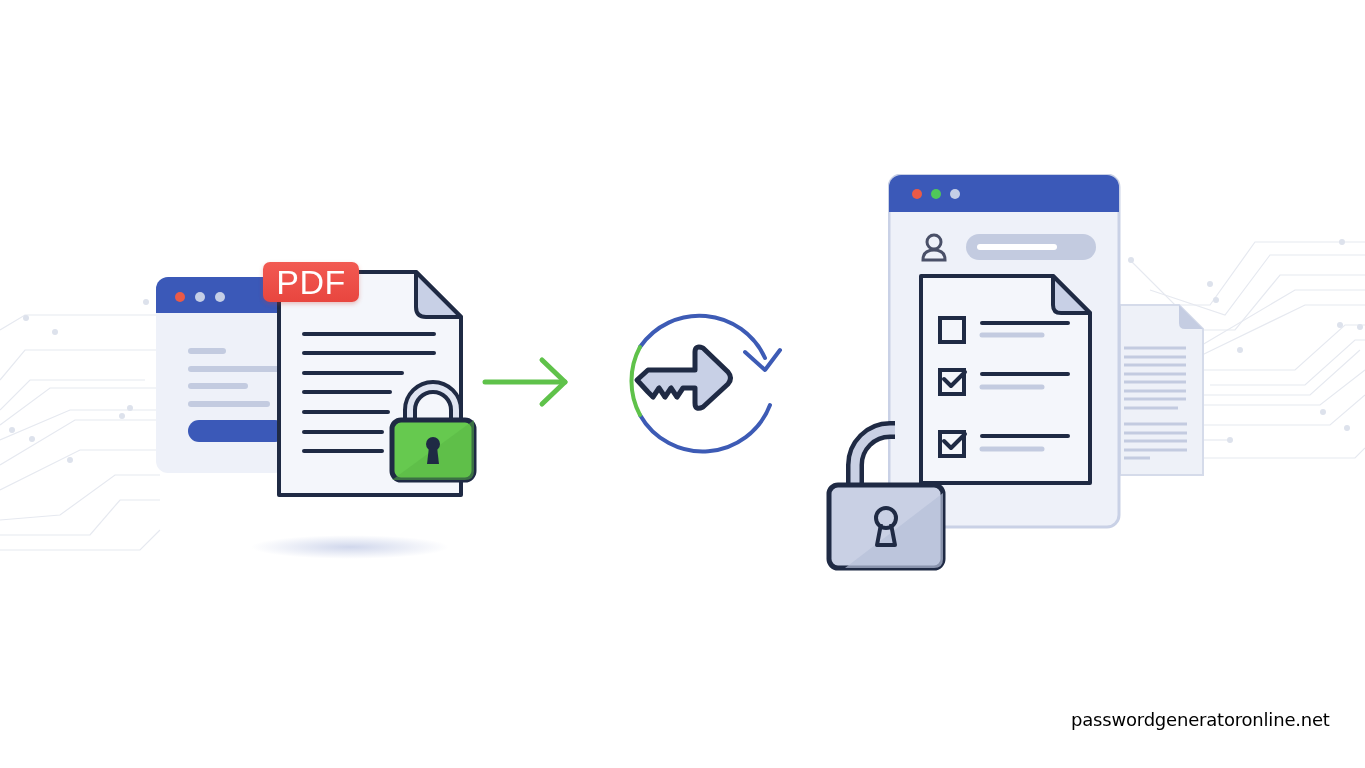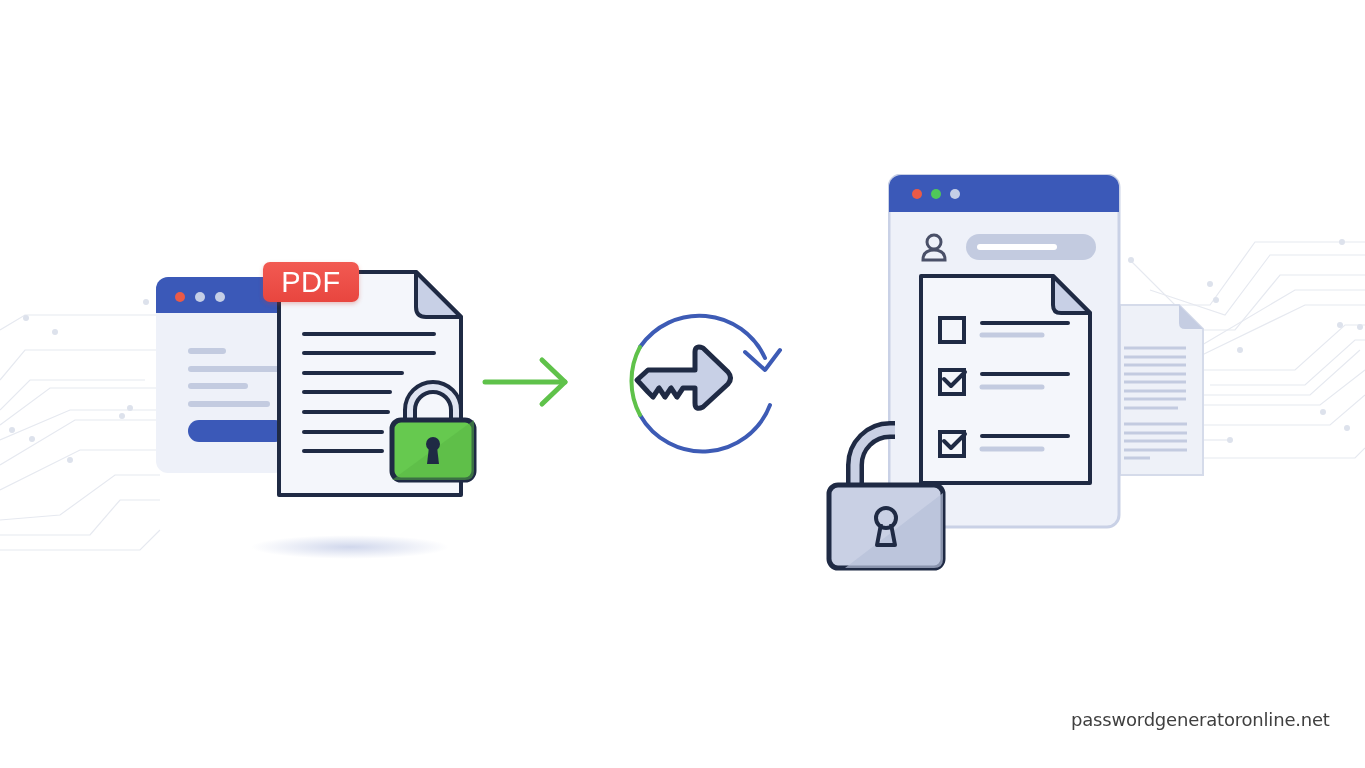--- a/index.html
+++ b/index.html
@@ -6,21 +6,21 @@
     body {
       width: 1365px; height: 768px; position: relative; overflow: hidden;
       background: #ffffff;
       font-family: "DejaVu Sans", sans-serif;
     }
     .abs { position: absolute; }
     svg { display: block; }
     .watermark {
       position: absolute; left: 1071px; top: 709px;
       font-family: "DejaVu Sans", sans-serif;
-      font-size: 18px; color: #404040; letter-spacing: -0.2px;
+      font-size: 18px; color: #000000; letter-spacing: -0.2px;
     }
   </style>
 </head>
 <body>
 
 <svg class="abs" style="left:0;top:250px" width="300" height="320" viewBox="0 0 300 320">
   <g fill="none" stroke="#e6e9f0" stroke-width="1.2">
     <path d="M0 130 L25 100 L160 100"></path>
     <path d="M0 160 L30 130 L145 130"></path>
     <path d="M0 175 L50 138 L160 138"></path>
@@ -97,21 +97,21 @@
       <line x1="28" y1="86" x2="158" y2="86"></line>
       <line x1="28" y1="106" x2="126" y2="106"></line>
       <line x1="28" y1="125" x2="114" y2="125"></line>
       <line x1="28" y1="145" x2="112" y2="145"></line>
       <line x1="28" y1="165" x2="106" y2="165"></line>
       <line x1="28" y1="184" x2="106" y2="184"></line>
     </g>
   </svg>
 
   <div class="abs" style="left:113px;top:7px;width:96px;height:40px;background:linear-gradient(#f25a52,#e8463f);border-radius:7px;box-shadow:0 2px 4px rgba(200,60,50,0.3);display:flex;align-items:center;justify-content:center;">
-    <span style="color:#fff;font-family:'Liberation Sans',sans-serif;font-size:29px;font-weight:400;letter-spacing:0.5px;">PDF</span>
+    <span style="color:#fff;font-family:'Liberation Sans',sans-serif;font-size:34px;font-weight:400;letter-spacing:0.5px;">PDF</span>
   </div>
 
   <svg class="abs" style="left:238px;top:115px" width="90" height="115" viewBox="0 0 90 115">
     <path d="M22 58 V40 A23 23 0 0 1 68 40 V58" fill="none" stroke="#1f2a44" stroke-width="14"></path>
     <path d="M22 58 V40 A23 23 0 0 1 68 40 V58" fill="none" stroke="#dfe4f1" stroke-width="6"></path>
     <rect x="4" y="50" width="82" height="60" rx="9" fill="#66c94f" stroke="#1f2a44" stroke-width="5"></rect>
     <path d="M4 110 L86 50 L86 101 Q86 110 77 110 Z" fill="#57b544" opacity="0.5"></path>
     <circle cx="45" cy="74" r="7" fill="#1f2a44"></circle>
     <path d="M41 77 L39 94 H51 L49 77 Z" fill="#1f2a44"></path>
   </svg>

